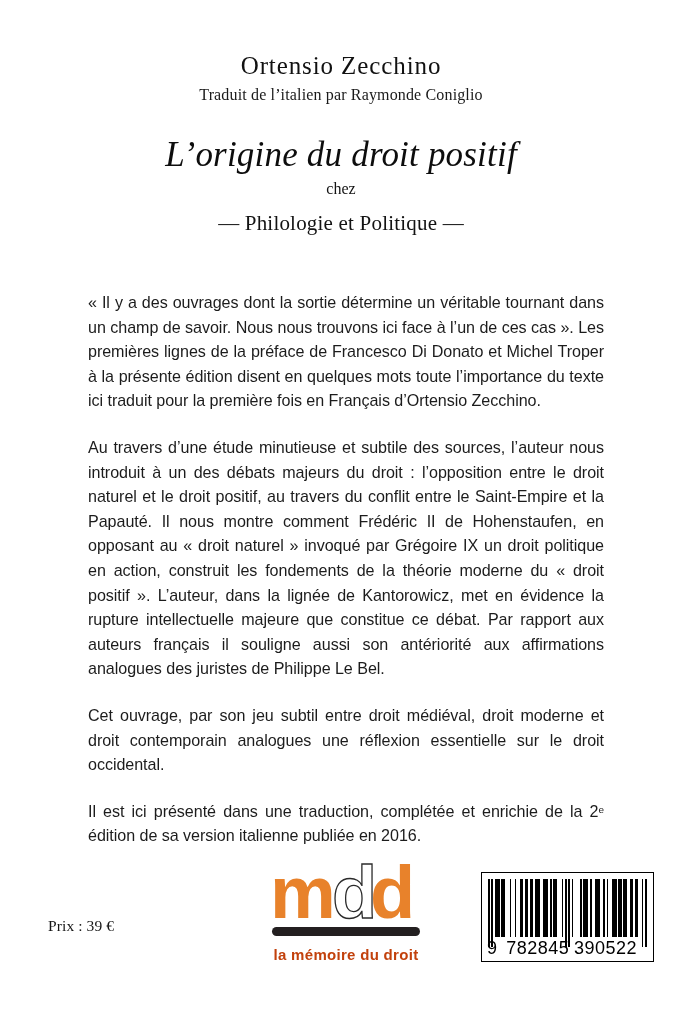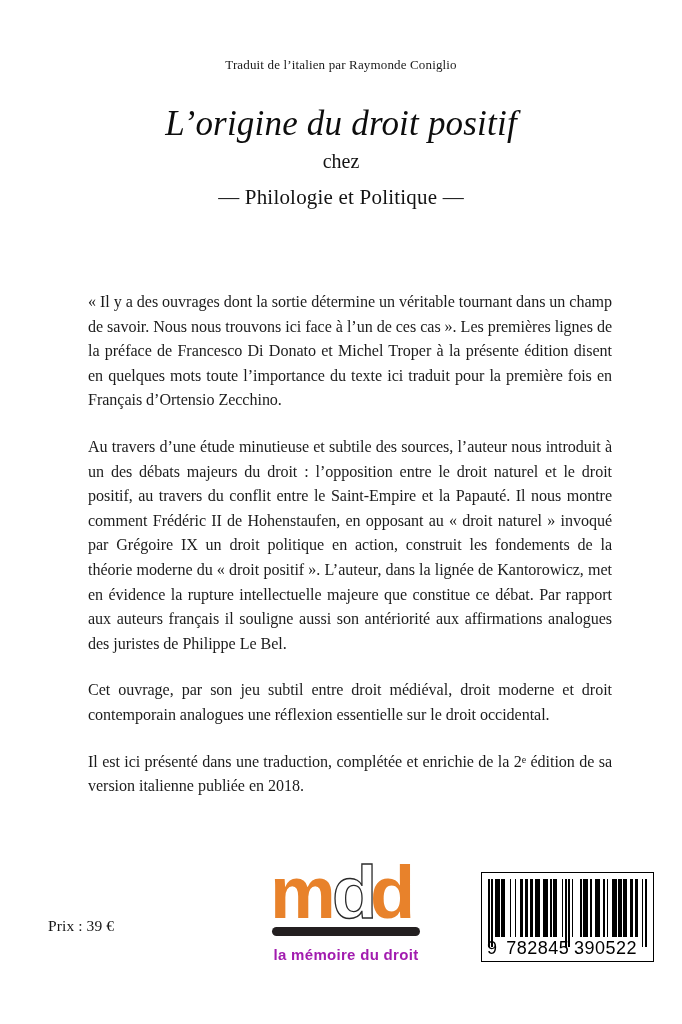--- a/index.html
+++ b/index.html
@@ -33,37 +33,37 @@
   }
   .author {
     font-family: "Liberation Serif", serif;
     font-size: 25px;
     letter-spacing: 0.9px;
     color: #111111;
     line-height: 1.15;
   }
   .translator {
     font-family: "Liberation Serif", serif;
-    font-size: 13px;
+    font-size: 16px;
     color: #1a1a1a;
     margin-top: 5px;
     letter-spacing: 0.15px;
   }
   .main-title {
     font-family: "Liberation Serif", serif;
     font-style: italic;
     font-size: 35px;
     color: #0d0d0d;
     margin-top: 32px;
     letter-spacing: 0.2px;
     line-height: 1.1;
   }
   .chez {
     font-family: "Liberation Serif", serif;
-    font-size: 20px;
+    font-size: 16px;
     color: #131313;
     margin-top: 6px;
     line-height: 1.1;
     text-align: center;
   }
   .main-title-2 {
     font-family: "Liberation Serif", serif;
     font-style: italic;
     font-size: 35px;
     color: #0d0d0d;
@@ -87,22 +87,21 @@
     width: 524px;
     text-align: justify;
     text-justify: inter-word;
     font-family: "Liberation Sans", sans-serif;
     font-size: 16.1px;
     line-height: 24.6px;
     color: #1c1c1c;
     letter-spacing: -0.05px;
   }
   .body-copy p {
-    margin: 0 0 22px 0;
-    font-family: Liberation Serif, serif;
+    margin: 0 8px 22px 0;
   }
   .body-copy p:last-child {
     margin-bottom: 0;
   }
   .body-copy p.last-line-left {
     text-align-last: left;
   }
   sup.ord {
     font-size: 0.62em;
     vertical-align: 0.45em;
@@ -172,21 +171,21 @@
   .logo-tagline {
     position: absolute;
     left: 0;
     top: 80px;
     width: 176px;
     text-align: center;
     font-family: "Liberation Sans", sans-serif;
     font-size: 15px;
     font-weight: bold;
     letter-spacing: 0.3px;
-    color: #a21caf;
+    color: #c2410c;
   }
 
   
   .barcode {
     position: absolute;
     left: 481px;
     top: 872px;
     width: 173px;
     height: 90px;
     background: #ffffff;
@@ -231,31 +230,32 @@
   .barcode-digits .grp-first { margin-left: 1px; }
   .barcode-digits .grp-left  { margin-left: 4px; }
   .barcode-digits .grp-right { margin-right: 12px; }
 </style>
 </head>
 <body>
 
 <div class="page">
 
   <div class="title-block">
+    <div class="author">Ortensio Zecchino</div>
     <div class="translator">Traduit de l’italien par Raymonde Coniglio</div>
     <div class="main-title">L’origine du droit positif</div>
     <div class="chez">chez</div>
     <div class="subtitle">— Philologie et Politique —</div>
   </div>
 
   <div class="body-copy">
     <p>« Il y a des ouvrages dont la sortie détermine un véritable tournant dans un champ de savoir. Nous nous trouvons ici face à l’un de ces cas ». Les premières lignes de la préface de Francesco Di Donato et Michel Troper à la présente édition disent en quelques mots toute l’importance du texte ici traduit pour la première fois en Français d’Ortensio Zecchino.</p>
     <p>Au travers d’une étude minutieuse et subtile des sources, l’auteur nous introduit à un des débats majeurs du droit : l’opposition entre le droit naturel et le droit positif, au travers du conflit entre le Saint-Empire et la Papauté. Il nous montre comment Frédéric II de Hohenstaufen, en opposant au « droit naturel » invoqué par Grégoire IX un droit politique en action, construit les fondements de la théorie moderne du « droit positif ». L’auteur, dans la lignée de Kantorowicz, met en évidence la rupture intellectuelle majeure que constitue ce débat. Par rapport aux auteurs français il souligne aussi son antériorité aux affirmations analogues des juristes de Philippe Le Bel.</p>
     <p class="last-line-left">Cet ouvrage, par son jeu subtil entre droit médiéval, droit moderne et droit contemporain analogues une réflexion essentielle sur le droit occidental.</p>
-    <p class="last-line-left"><span>Il est ici présenté dans une traduction, complétée et enrichie de la 2</span><sup class="ord">e</sup><span> édition de sa version italienne publiée en 2018.</span></p>
+    <p class="last-line-left"><span>Il est ici présenté dans une traduction, complétée et enrichie de la 2</span><sup class="ord">e</sup><span> édition de sa version italienne publiée en 2016.</span></p>
   </div>
 
   <div class="isbn-block">
     <div>Prix : 39 €</div>
   </div>
 
   <div class="logo">
     <div class="logo-mark">
       <span class="logo-letter logo-m">m</span>
       <span class="logo-letter logo-d-solid">d</span>

